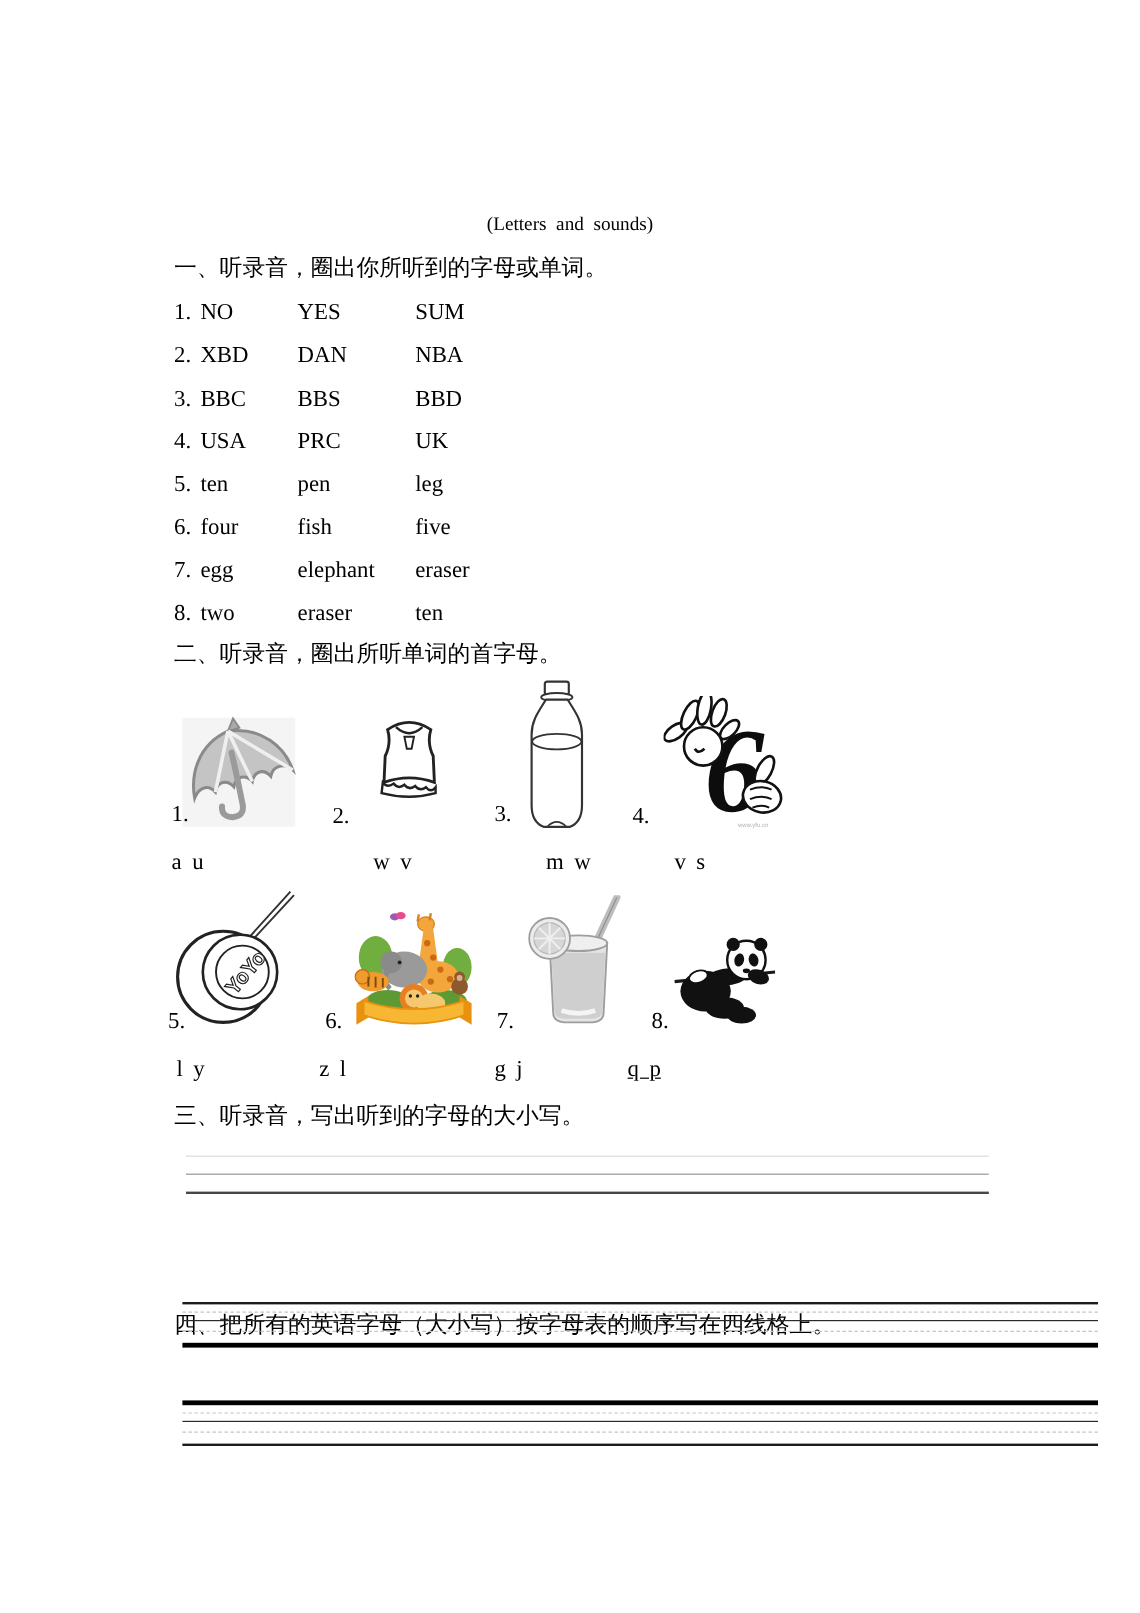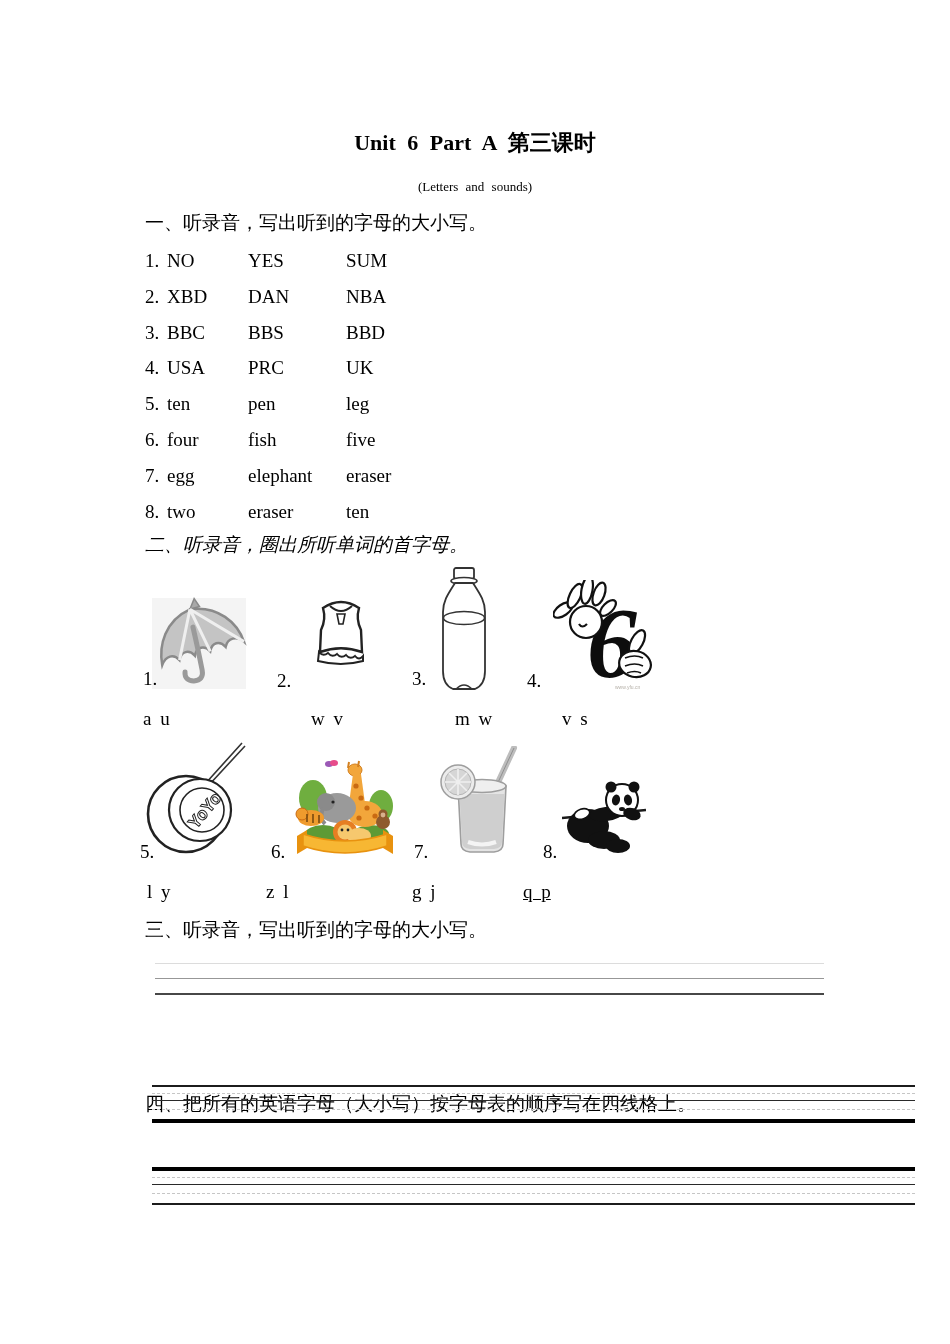--- a/index.html
+++ b/index.html
@@ -13,21 +13,21 @@
     overflow:hidden;
   }
   .abs{position:absolute;}
   .doc-title{
     top:128px;left:0;width:950px;
     text-align:center;font-size:22px;font-weight:bold;
     word-spacing:6px;
   }
   .doc-subtitle{
     top:179px;left:0;width:950px;
-    text-align:center;font-size:13px;word-spacing:4px;
+    text-align:center;font-size:16px;word-spacing:4px;
   }
   .section-heading{
     left:145px;font-size:19px;white-space:nowrap;
   }
   .ex1-rows{top:250px;left:145px;width:420px;}
   .ex1-row{display:flex;height:35.8px;align-items:flex-start;font-size:19px;}
   .ex1-row .num{width:22px;}
   .ex1-row .w1{width:81px;}
   .ex1-row .w2{width:98px;}
   .pic-num{font-size:19px;}
@@ -42,24 +42,23 @@
   .gl-dash{border-top:1px dashed #c6c6c6;height:0;}
   .gl-thick{height:4px;background:#000;}
   svg{display:block;}
   .wm{font-size:5px;fill:#b5b0a8;font-family:"Liberation Sans",sans-serif;}
 </style>
 </head>
 <body>
 
 <div class="page">
 
-  <div class="abs doc-title">Unit 6 Part A 第三课时</div>
   <div class="abs doc-subtitle">(Letters and sounds)</div>
 
-  <div class="abs section-heading" style="top:210px;">一、听录音，写出听到的字母的大小写。</div>
+  <div class="abs section-heading" style="top:210px;">一、听录音，圈出你所听到的字母或单词。</div>
 
   <div class="abs ex1-rows">
     <div class="ex1-row">
       <span class="num">1.</span>
       <span class="w1">NO</span>
       <span class="w2">YES</span>
       <span class="w3">SUM</span>
     </div>
     <div class="ex1-row">
       <span class="num">2.</span>
@@ -98,21 +97,21 @@
       <span class="w3">eraser</span>
     </div>
     <div class="ex1-row">
       <span class="num">8.</span>
       <span class="w1">two</span>
       <span class="w2">eraser</span>
       <span class="w3">ten</span>
     </div>
   </div>
 
-  <div class="abs section-heading" style="top:532px;font-style:italic;">二、听录音，圈出所听单词的首字母。</div>
+  <div class="abs section-heading" style="top:532px;">二、听录音，圈出所听单词的首字母。</div>
 
   <div class="abs" style="top:596px;left:150px;">
     <svg width="98" height="95" viewBox="0 0 98 95">
       <rect x="2" y="2" width="94" height="91" fill="#f4f4f4"></rect>
       <g transform="rotate(-16 49 45)">
         <path d="M49 12 l7 -9 l3 9 z" fill="#a9a9a9" stroke="#8a8a8a" stroke-width="1.5"></path>
         <path d="M49 12 C 22 16, 9 38, 7 58 C 13 50, 21 50, 25 58 C 29 50, 37 50, 41 58 C 45 50, 53 50, 57 58 C 61 50, 69 50, 73 58 C 77 50, 87 50, 92 58 C 91 38, 77 16, 49 12 Z" fill="#c4c4c4" stroke="#8a8a8a" stroke-width="2.5"></path>
         <path d="M49 12 L25 58 M49 12 L57 58 M49 12 L92 58" stroke="#efefef" stroke-width="3" fill="none"></path>
         <path d="M47 30 C46 50 45 62 44 74 q-1 10 -11 8 q-9 -3 -6 -11" stroke="#9a9a9a" stroke-width="5" fill="none" stroke-linecap="round"></path>
       </g>

